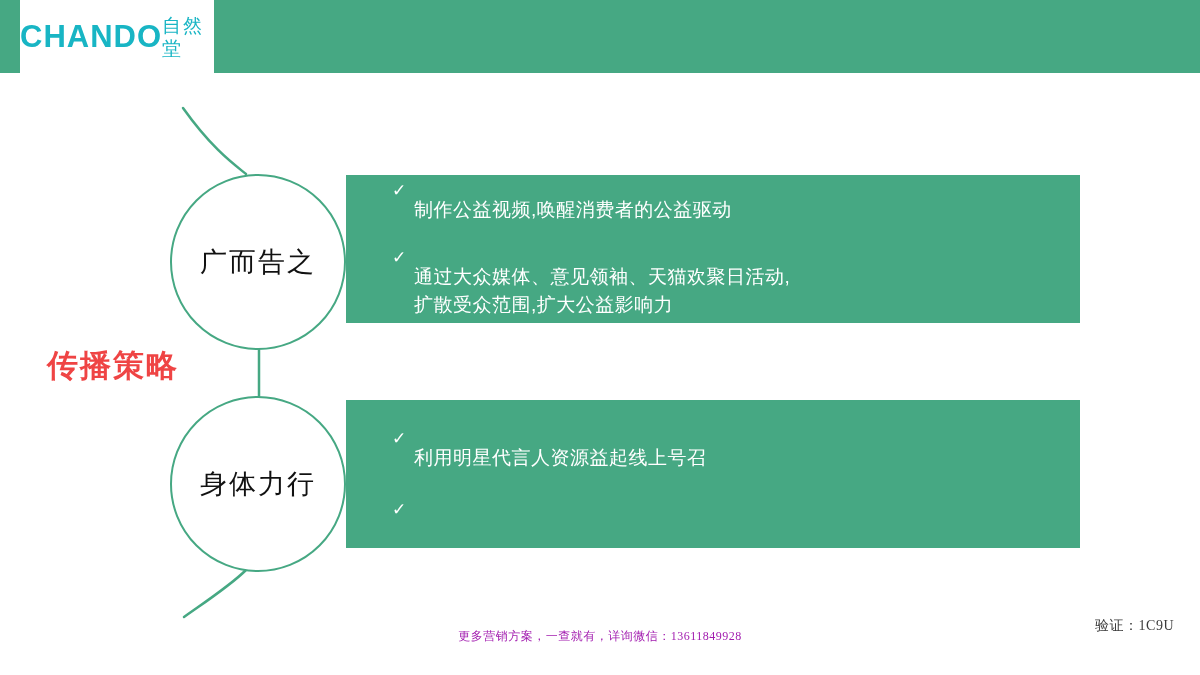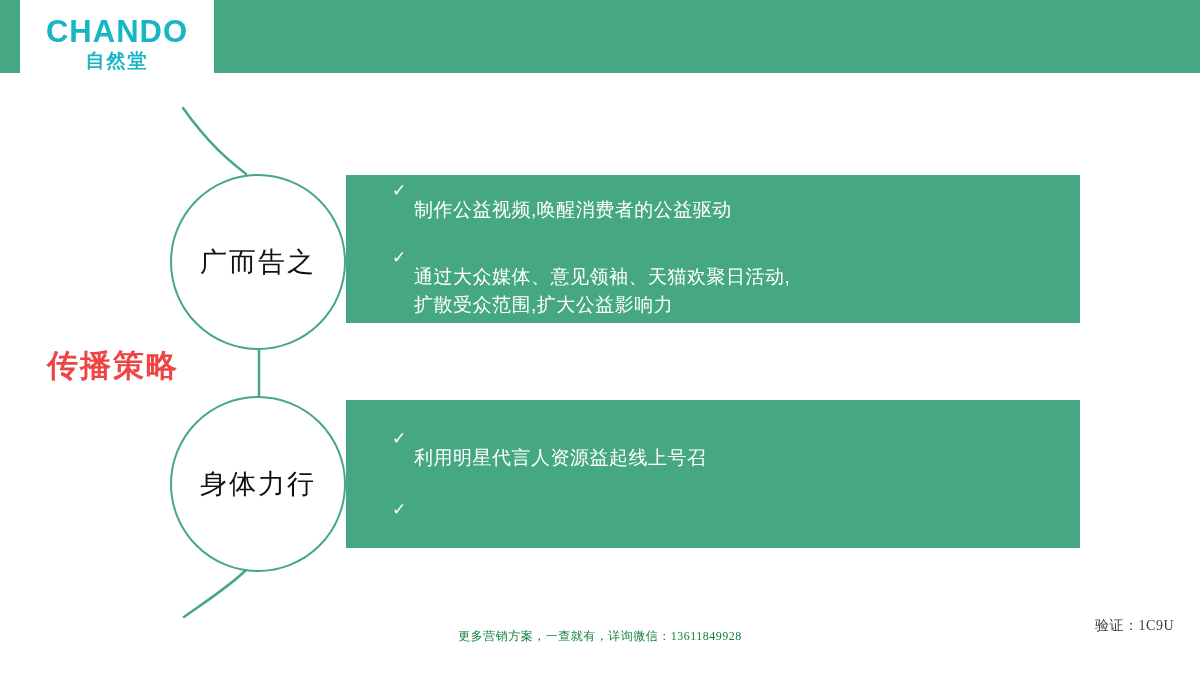--- a/index.html
+++ b/index.html
@@ -28,35 +28,35 @@
     background: #46a883;
   }
   .logo-box {
     position: absolute;
     left: 20px;
     top: 0;
     width: 194px;
     height: 73px;
     background: #ffffff;
     display: flex;
-    flex-direction: column;
+    flex-direction: row;
     align-items: center;
-    justify-content: flex-end;
+    justify-content: center;
   }
   .logo-en {
     color: #18b5c4;
     font-size: 31px;
     font-weight: bold;
     letter-spacing: 1px;
     line-height: 1;
   }
   .logo-cn {
     color: #18b5c4;
     font-size: 19px;
-    font-weight: bold;
+    font-weight: normal;
     letter-spacing: 2px;
     line-height: 1.2;
     margin-top: 3px;
   }
 
   
   .slide-title {
     position: absolute;
     left: 47px;
     top: 345px;
@@ -147,21 +147,21 @@
 
   
   .footer-center {
     position: absolute;
     left: 0;
     top: 628px;
     width: 1200px;
     text-align: center;
     font-family: "Liberation Serif", serif;
     font-size: 12px;
-    color: #15803d;
+    color: #a21caf;
     letter-spacing: 0.5px;
   }
   .footer-right {
     position: absolute;
     right: 26px;
     top: 617px;
     font-family: "Liberation Serif", serif;
     font-size: 14px;
     color: #3a3a3a;
     letter-spacing: 0.5px;

